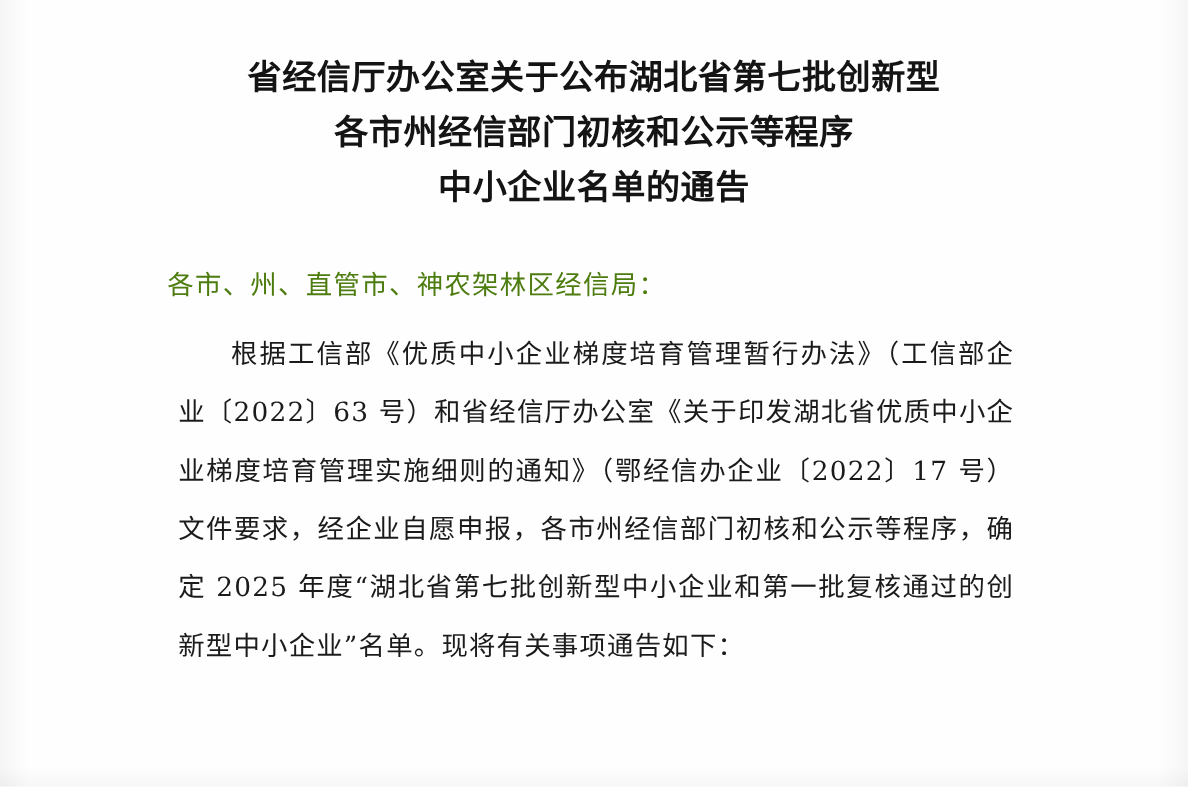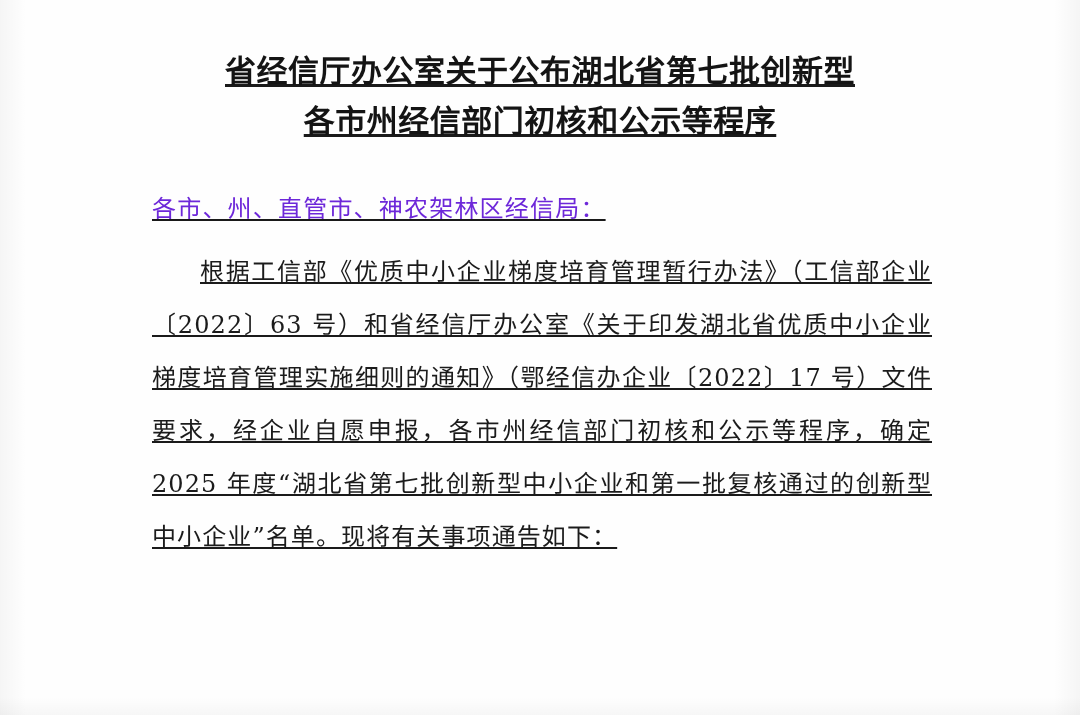--- a/index.html
+++ b/index.html
@@ -13,21 +13,20 @@
     font-family: "DejaVu Serif", "Liberation Serif", serif;
     color: #1a1a1a;
     overflow: hidden;
   }
   .page {
     position: relative;
     width: 1080px;
     height: 715px;
     background: #fefefe;
     box-sizing: border-box;
-    text-decoration: underline;
   }
   .doc-title {
     margin: 0;
     padding: 46px 150px 0 150px;
     text-align: center;
     font-family: "DejaVu Serif", "Liberation Serif", serif;
     font-weight: bold;
     font-size: 31px;
     line-height: 50px;
     letter-spacing: 0.5px;
@@ -38,31 +37,31 @@
     white-space: nowrap;
   }
   .body-block {
     padding: 0 148px 0 152px;
     margin-top: 48px;
   }
   .salutation {
     font-size: 24px;
     line-height: 30px;
     letter-spacing: 1.2px;
-    color: #6d28d9;
+    color: #4d7c0f;
     margin: 0 0 22px 0;
   }
   .para {
     font-size: 24px;
     line-height: 53px;
     letter-spacing: 1.1px;
     text-align: justify;
     text-justify: inter-ideograph;
     color: #1b1b1b;
-    margin: 0;
+    margin: 10px;
     text-indent: 2em;
   }
   
   .edge-shade {
     position: absolute;
     top: 0;
     bottom: 0;
     width: 26px;
     pointer-events: none;
   }
@@ -88,20 +87,21 @@
 <body>
 
 <div class="page">
 
   <div class="edge-shade left"></div>
   <div class="edge-shade right"></div>
 
   <h1 class="doc-title">
     <span class="title-line">省经信厅办公室关于公布湖北省第七批创新型</span>
     <span class="title-line">各市州经信部门初核和公示等程序</span>
+    <span class="title-line">中小企业名单的通告</span>
   </h1>
 
   <div class="body-block">
     <p class="salutation">各市、州、直管市、神农架林区经信局：</p>
     <p class="para">根据工信部《优质中小企业梯度培育管理暂行办法》（工信部企业〔2022〕63 号）和省经信厅办公室《关于印发湖北省优质中小企业梯度培育管理实施细则的通知》（鄂经信办企业〔2022〕17 号）文件要求，经企业自愿申报，各市州经信部门初核和公示等程序，确定 2025 年度“湖北省第七批创新型中小企业和第一批复核通过的创新型中小企业”名单。现将有关事项通告如下：</p>
   </div>
 
   <div class="bottom-shade"></div>
 </div>
 

